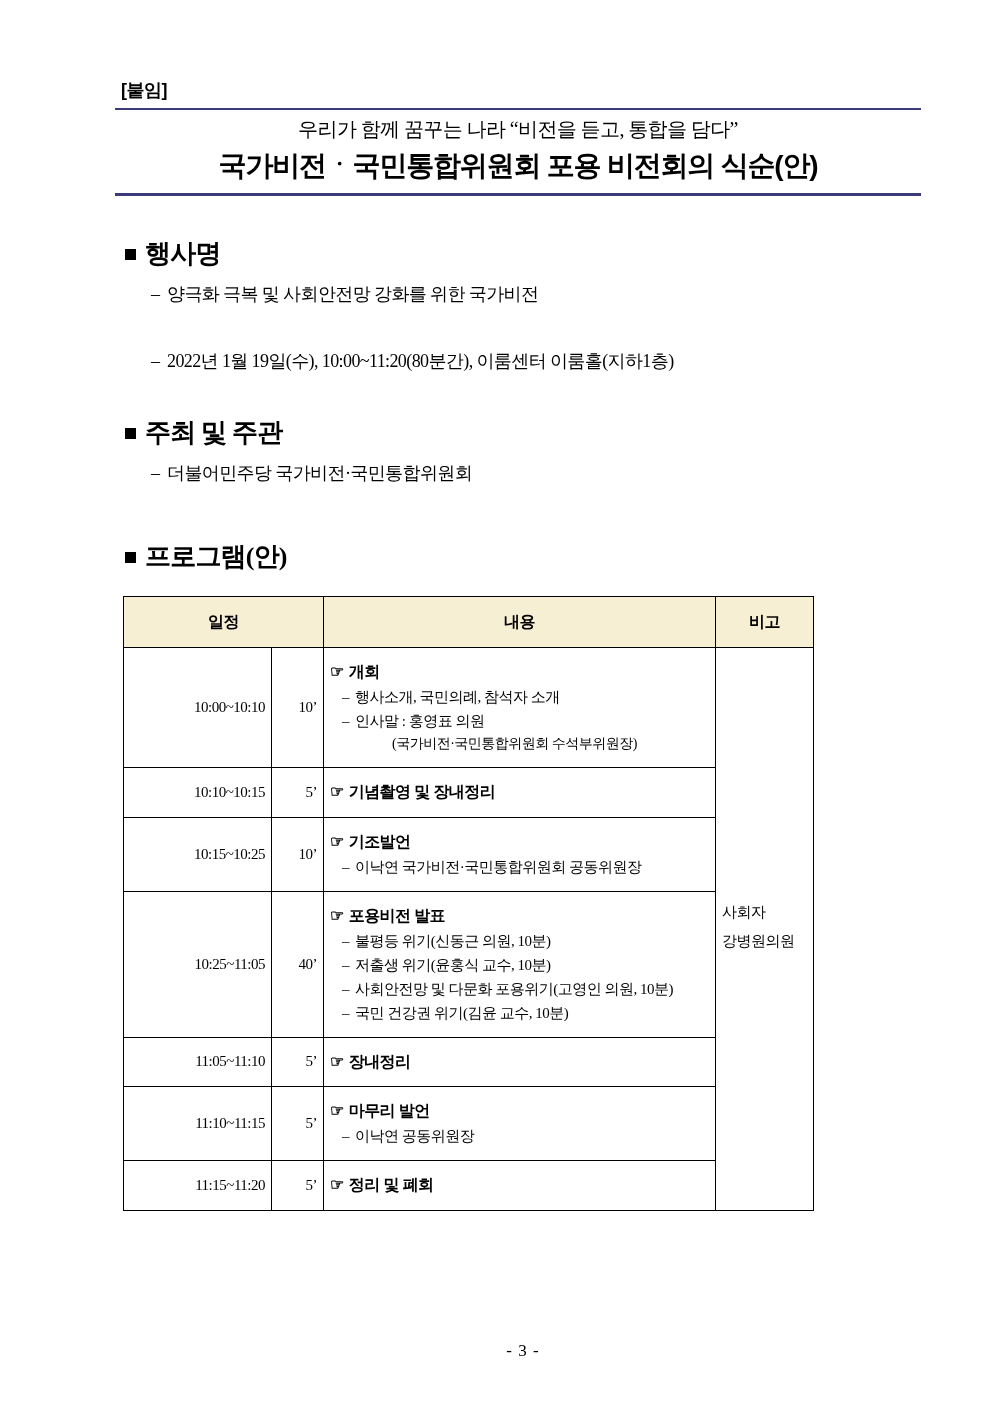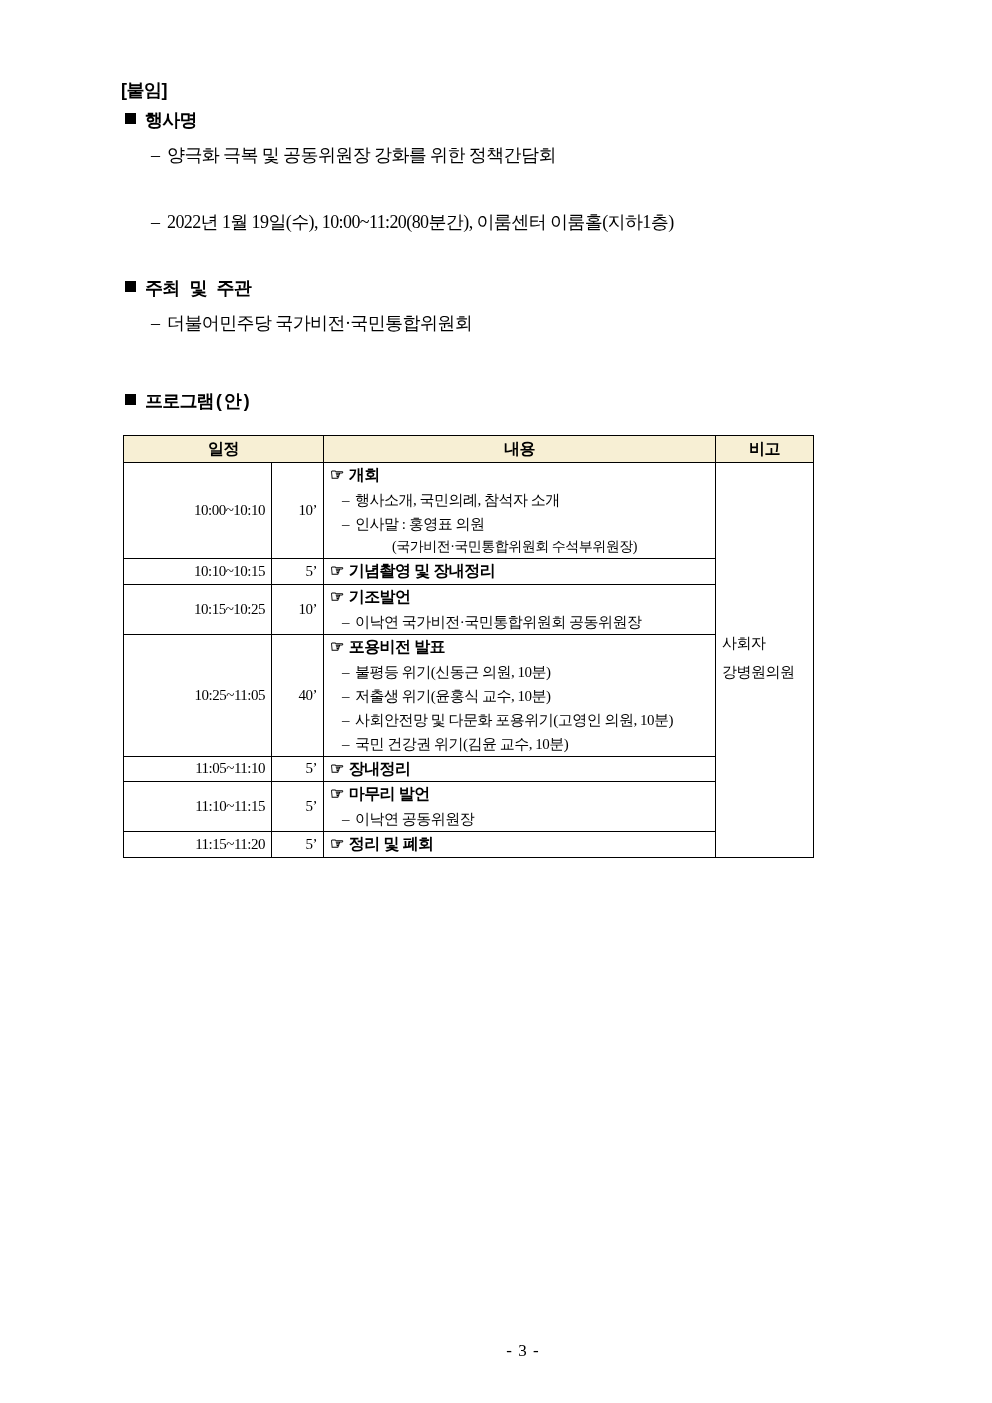--- a/index.html
+++ b/index.html
@@ -45,23 +45,23 @@
   .title-main {
     font-family: "Liberation Sans", sans-serif;
     font-weight: bold;
     font-size: 28px;
     letter-spacing: -1.2px;
   }
   .section {
     margin-bottom: 22px;
   }
   .section-head {
-    font-family: Liberation Mono, monospace;
-    font-weight: bold;
-    font-size: 18px;
+    font-family: Liberation Serif, serif;
+    font-weight: bold;
+    font-size: 26px;
     letter-spacing: -0.8px;
     margin: 0 0 10px 10px;
   }
   .section-head .sq {
     display: inline-block;
     width: 11px;
     height: 11px;
     background: #000;
     margin-right: 9px;
     vertical-align: 2px;
@@ -82,21 +82,21 @@
   table.program {
     border-collapse: collapse;
     margin-left: 8px;
     width: 690px;
     table-layout: fixed;
   }
   table.program th, table.program td {
     border: 1px solid #000;
     font-size: 15px;
     letter-spacing: -0.5px;
-    padding: 0 6px;
+    padding: 12px 6px;
     vertical-align: middle;
   }
   table.program th {
     background: #f7efd4;
     font-family: "Liberation Sans", sans-serif;
     font-weight: bold;
     text-align: center;
     font-size: 16px;
     height: 26px;
   }
@@ -147,24 +147,28 @@
     letter-spacing: 1px;
   }
 </style>
 </head>
 <body>
 
 <div class="page">
 
   <div class="attach-label">[붙임]</div>
 
+  <div class="title-block">
+    <div class="title-sub">우리가 함께 꿈꾸는 나라 “비전을 듣고, 통합을 담다”</div>
+    <div class="title-main">국가비전ㆍ국민통합위원회 포용 비전회의 식순(안)</div>
+  </div>
 
   <div class="section">
     <div class="section-head"><span class="sq"></span><span>행사명</span></div>
-    <div class="bullet-line"><span class="dash">–</span><span>양극화 극복 및 공동위원장 강화를 위한 정책간담회</span></div>
+    <div class="bullet-line"><span class="dash">–</span><span>양극화 극복 및 사회안전망 강화를 위한 국가비전</span></div>
   </div>
 
   <div class="gap-md"></div>
 
   <div class="section">
     <div class="bullet-line"><span class="dash">–</span><span>2022년 1월 19일(수), 10:00~11:20(80분간), 이룸센터 이룸홀(지하1층)</span></div>
   </div>
 
   <div class="gap-md"></div>
 

